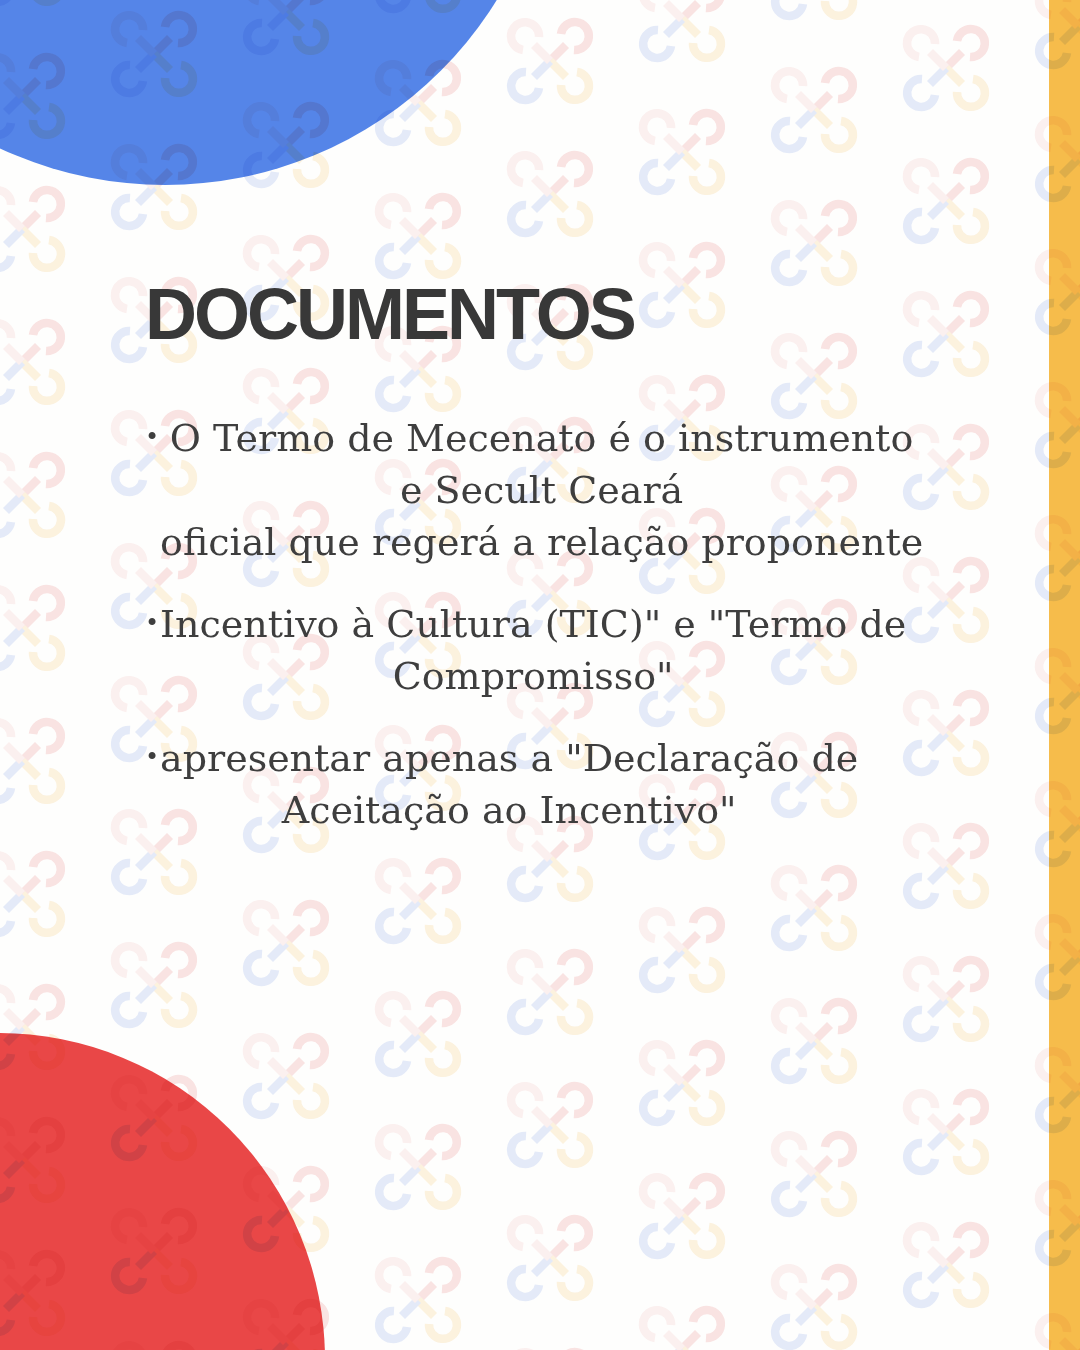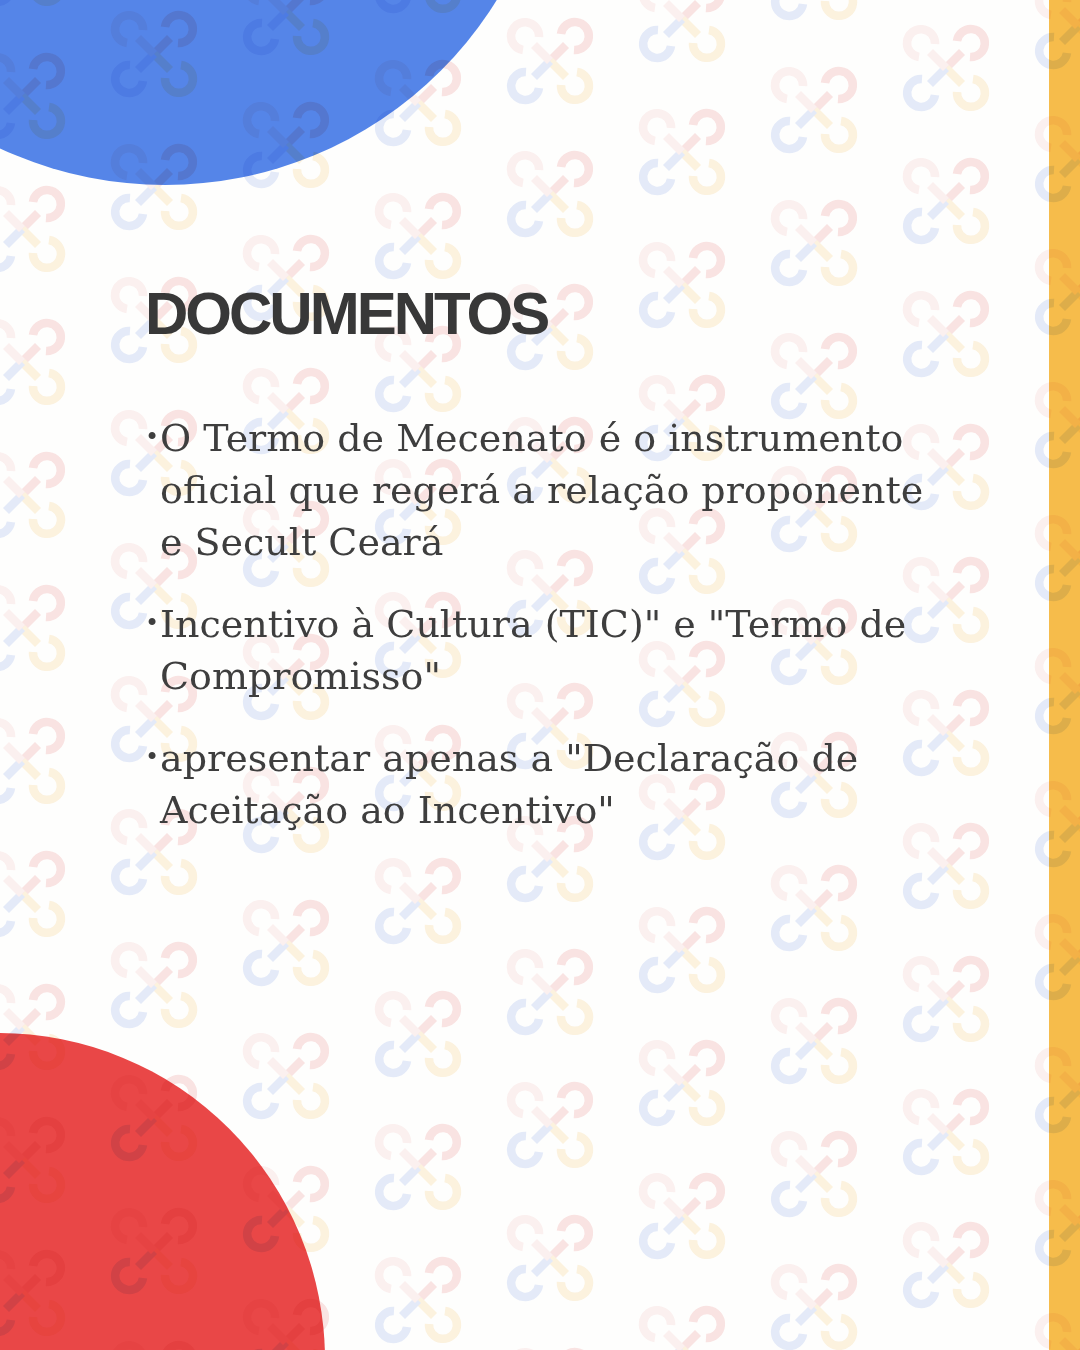--- a/index.html
+++ b/index.html
@@ -34,29 +34,29 @@
   }
   .pat-red{stroke:var(--pattern_red);}
   .pat-salmon{stroke:var(--pattern_salmon);}
   .pat-yellow{stroke:var(--pattern_yellow);}
   .pat-blue{stroke:var(--pattern_blue);}
   .content{position:absolute;z-index:3;left:145px;top:0;width:850px;}
   .title{
     position:absolute;top:281px;left:0;margin:0;
     font-family:"Liberation Sans","DejaVu Sans",sans-serif;
     font-weight:800;
-    font-size:60px;line-height:66px;letter-spacing:-3px;
+    font-size:72px;line-height:66px;letter-spacing:-3px;
     color:var(--title_text);
     white-space:nowrap;
   }
   .bullets{position:absolute;top:412px;left:0;}
   .bullet{display:flex;margin-bottom:30px;color:var(--body_text);}
   .dot{width:15px;flex:0 0 15px;font-size:24px;line-height:51px;}
   .lines{font-size:38px;line-height:52px;}
-  .ln{white-space:nowrap;}
+  .ln{white-space:nowrap;text-align:center;}
 </style>
 </head>
 <body>
 
 <div class="canvas">
 
   <div class="circle blue-circle"></div>
   <div class="circle red-circle"></div>
   <div class="yellow-bar"></div>
 
@@ -184,22 +184,22 @@
       <use href="#motif" xlink:href="#motif" x="1078" y="1356"></use>
     </svg>
 
   <div class="content">
     <h1 class="title">DOCUMENTOS</h1>
     <div class="bullets">
         <div class="bullet">
           <span class="dot">•</span>
           <div class="lines">
             <div class="ln">O Termo de Mecenato é o instrumento</div>
+            <div class="ln">e Secult Ceará</div>
             <div class="ln">oficial que regerá a relação proponente</div>
-            <div class="ln">e Secult Ceará</div>
           </div>
         </div>
         <div class="bullet">
           <span class="dot">•</span>
           <div class="lines">
             <div class="ln">Incentivo à Cultura (TIC)" e "Termo de</div>
             <div class="ln">Compromisso"</div>
           </div>
         </div>
         <div class="bullet">

